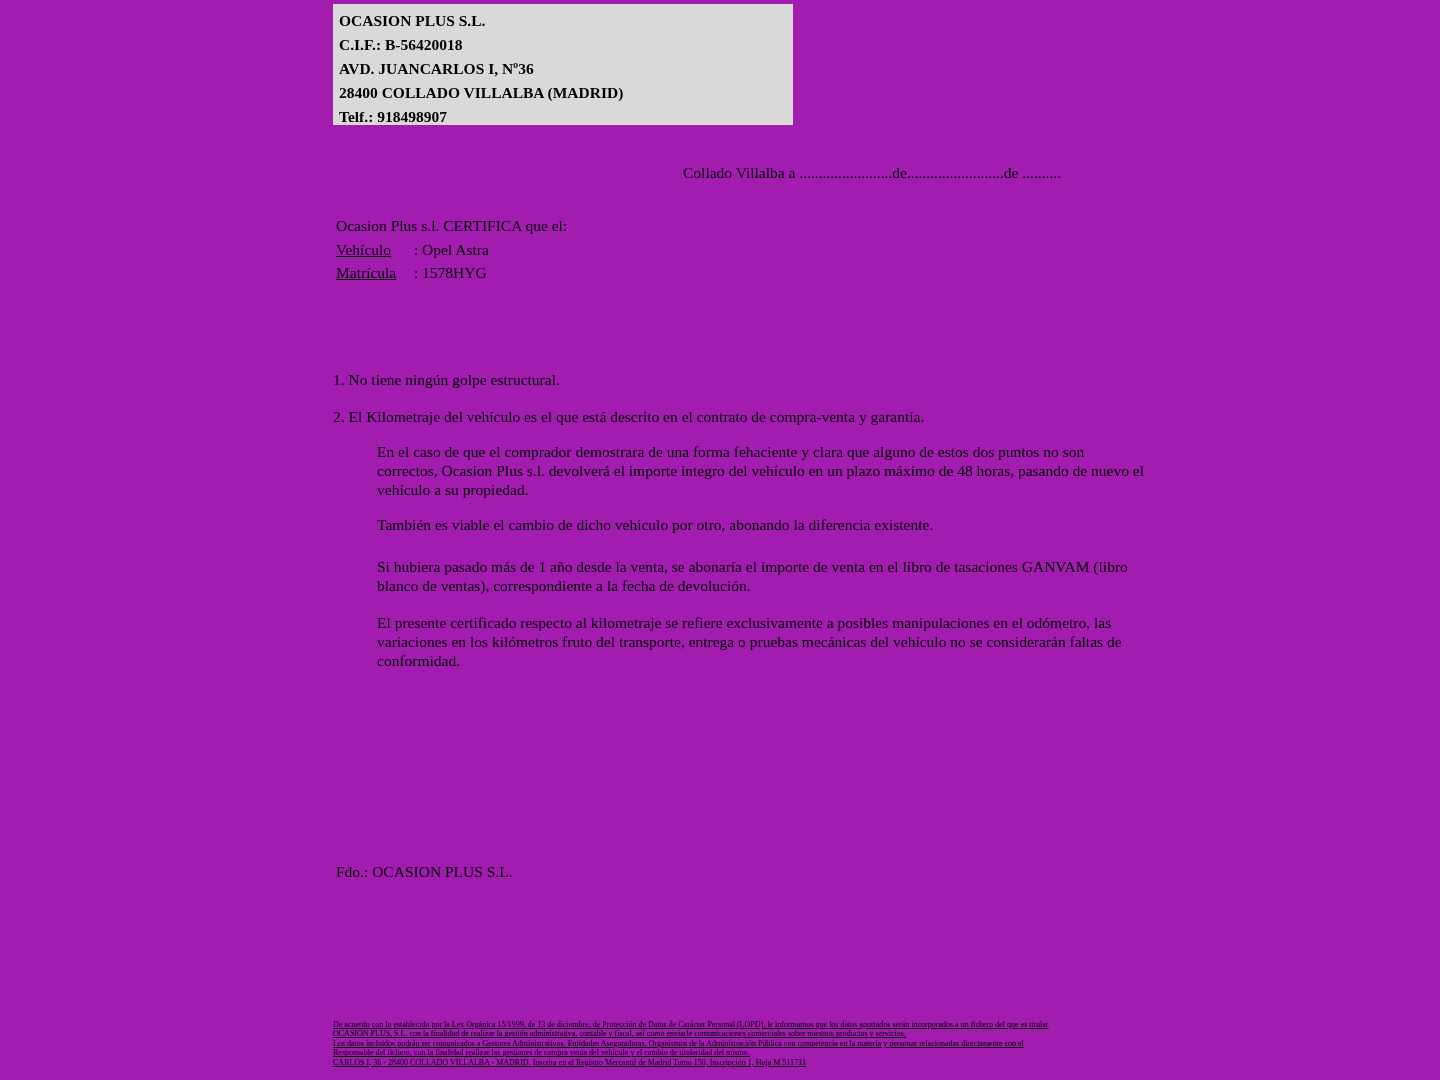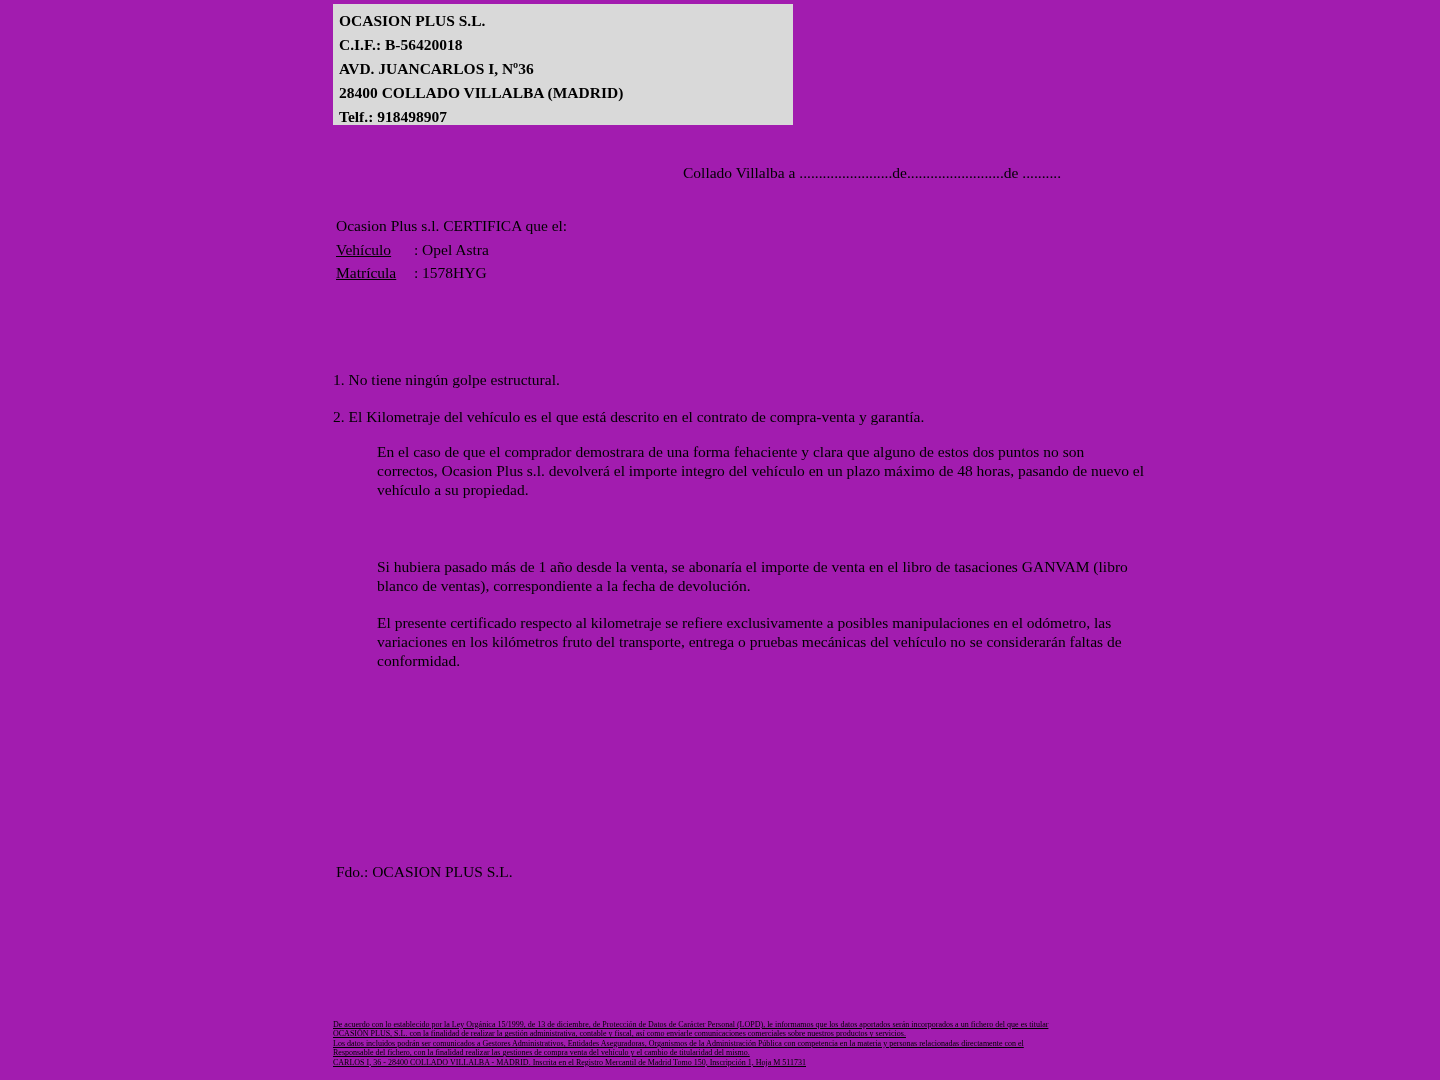--- a/index.html
+++ b/index.html
@@ -141,20 +141,21 @@
 
   <div class="kv-line plate">
     <span class="kv-label">Matrícula</span>
     <span class="kv-value">: 1578HYG</span>
   </div>
 
   <div class="point p1">1. No tiene ningún golpe estructural.</div>
   <div class="point p2">2. El Kilometraje del vehículo es el que está descrito en el contrato de compra-venta y garantía.</div>
 
   <div class="para para-0">En el caso de que el comprador demostrara de una forma fehaciente y clara que alguno de estos dos puntos no son correctos, Ocasion Plus s.l. devolverá el importe integro del vehículo en un plazo máximo de 48 horas, pasando de nuevo el vehículo a su propiedad.</div>
+  <div class="para para-1">También es viable el cambio de dicho vehiculo por otro, abonando la diferencia existente.</div>
   <div class="para para-2">Si hubiera pasado más de 1 año desde la venta, se abonaría el importe de venta en el libro de tasaciones GANVAM (libro blanco de ventas), correspondiente a la fecha de devolución.</div>
   <div class="para para-3">El presente certificado respecto al kilometraje se refiere exclusivamente a posibles manipulaciones en el odómetro, las variaciones en los kilómetros fruto del transporte, entrega o pruebas mecánicas del vehículo no se considerarán faltas de conformidad.</div>
 
   <div class="signature">Fdo.: OCASION PLUS S.L.</div>
 
   <div class="legal-footer">
     <div class="legal-line">De acuerdo con lo establecido por la Ley Orgánica 15/1999, de 13 de diciembre, de Protección de Datos de Carácter Personal (LOPD), le informamos que los datos aportados serán incorporados a un fichero del que es titular</div>
     <div class="legal-line">OCASIÓN PLUS, S.L. con la finalidad de realizar la gestión administrativa, contable y fiscal, así como enviarle comunicaciones comerciales sobre nuestros productos y servicios.</div>
     <div class="legal-line">Los datos incluidos podrán ser comunicados a Gestores Administrativos, Entidades Aseguradoras, Organismos de la Administración Pública con competencia en la materia y personas relacionadas directamente con el</div>
     <div class="legal-line">Responsable del fichero, con la finalidad realizar las gestiones de compra venta del vehículo y el cambio de titularidad del mismo.</div>

